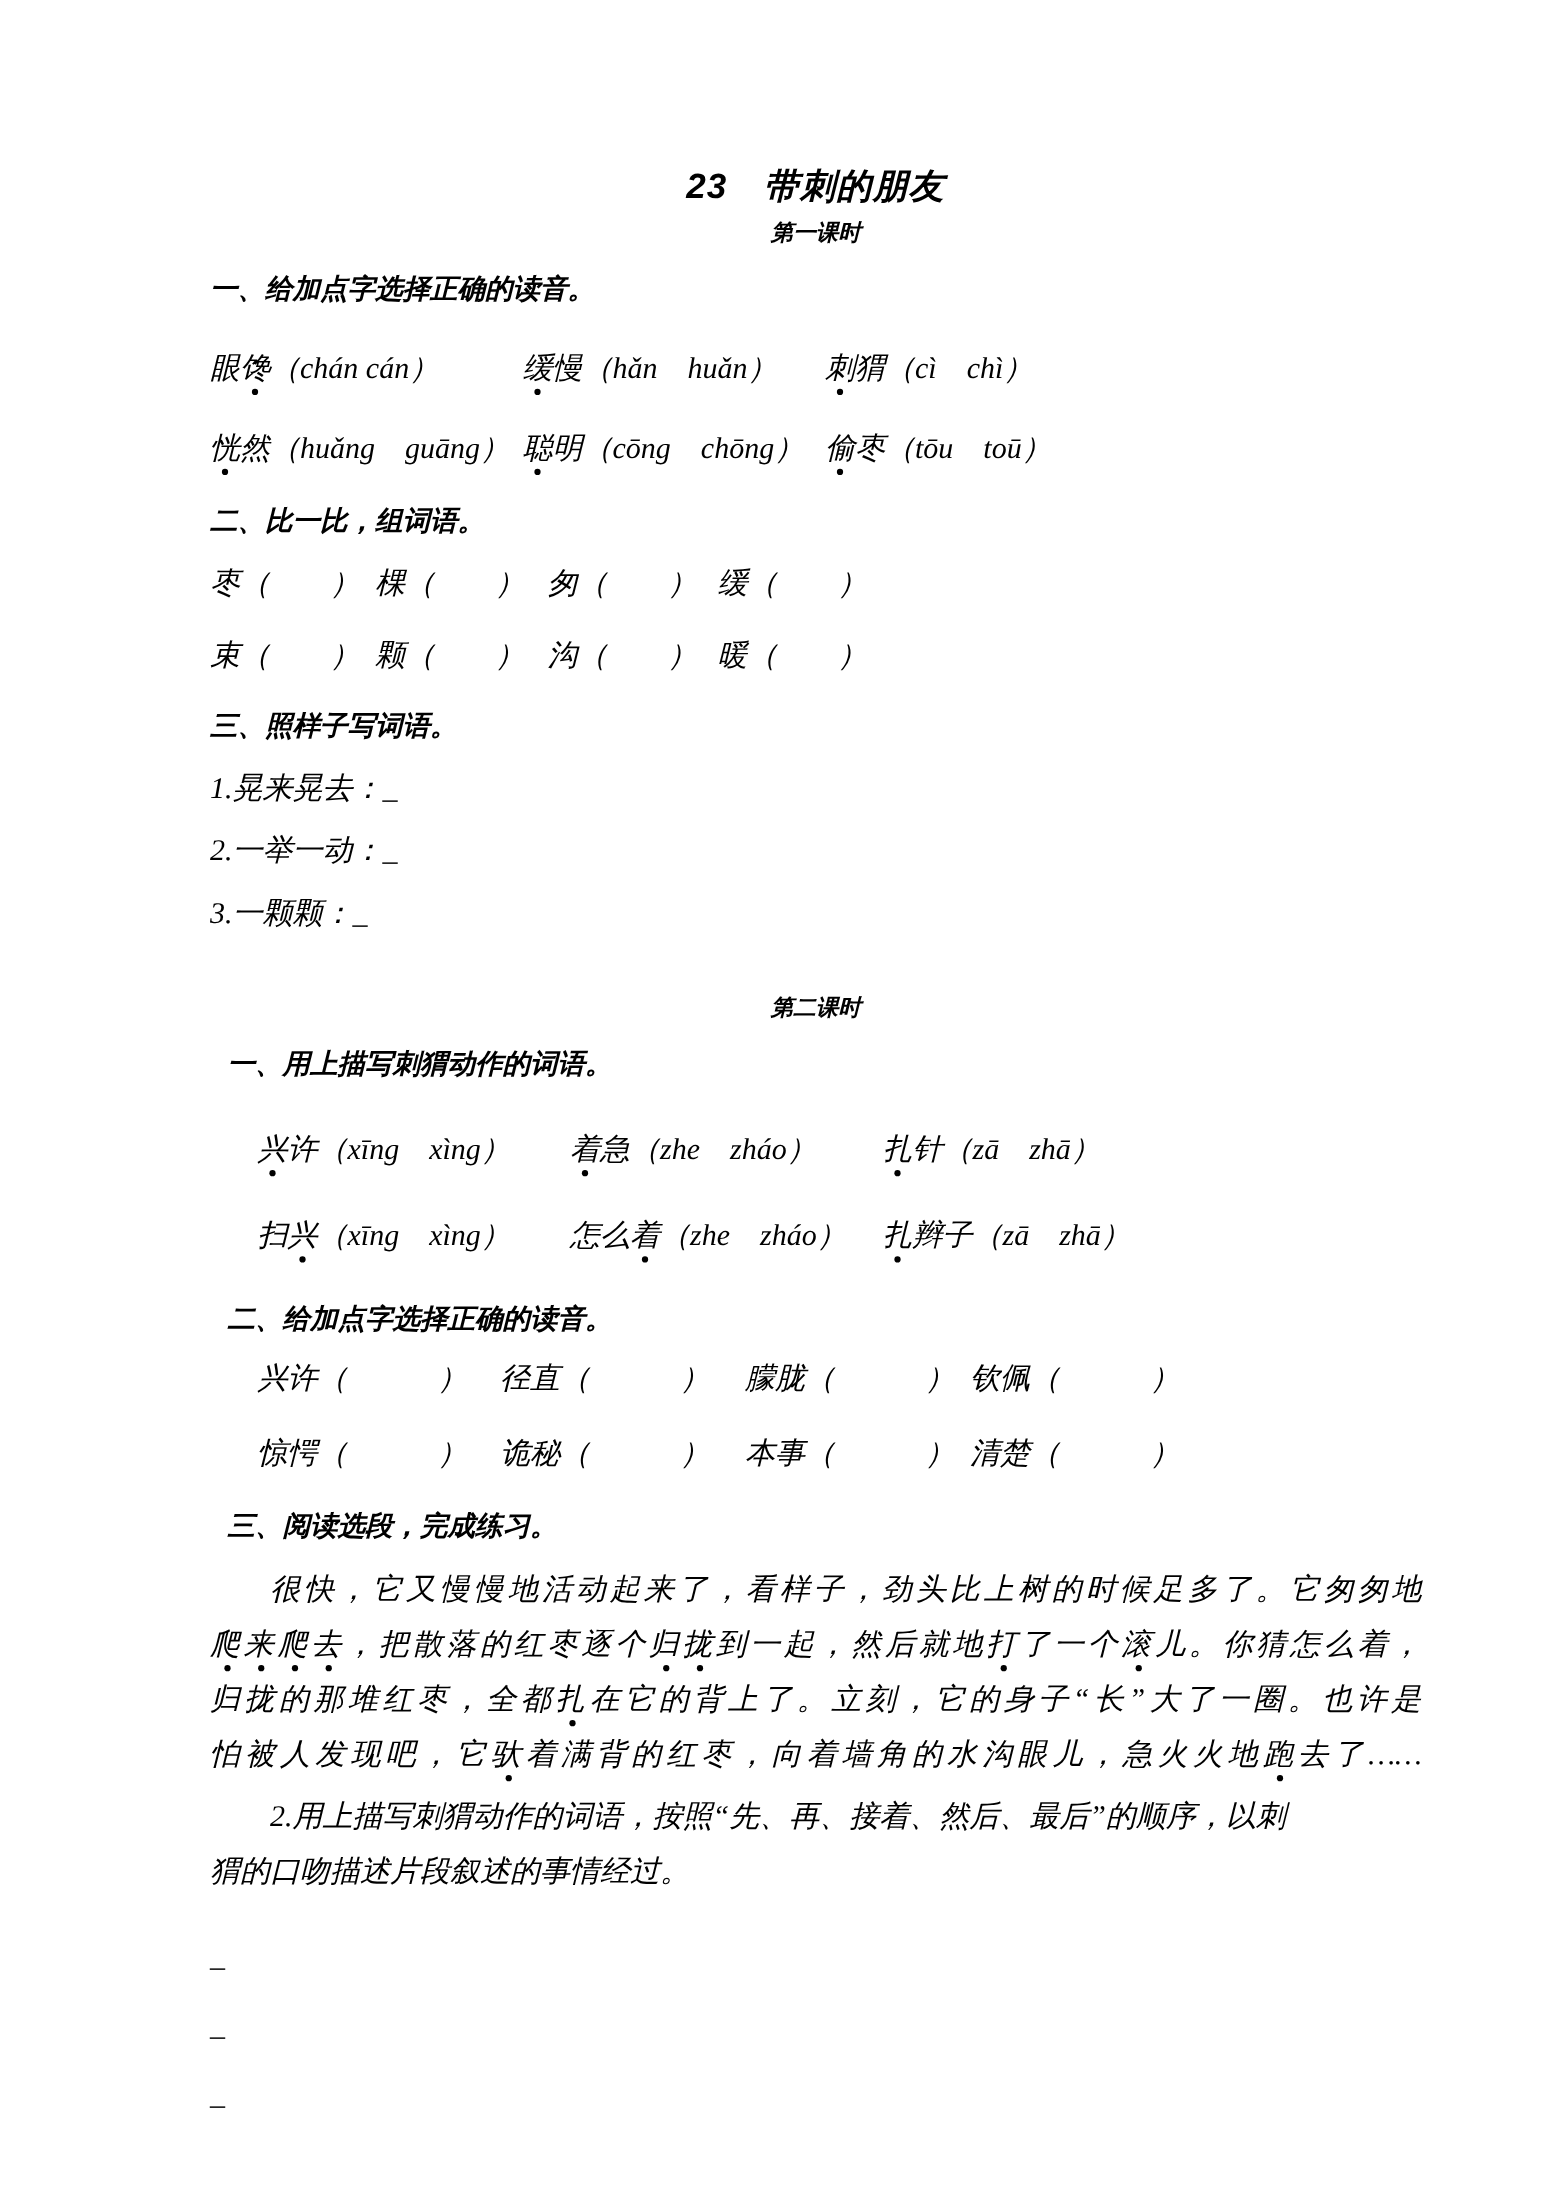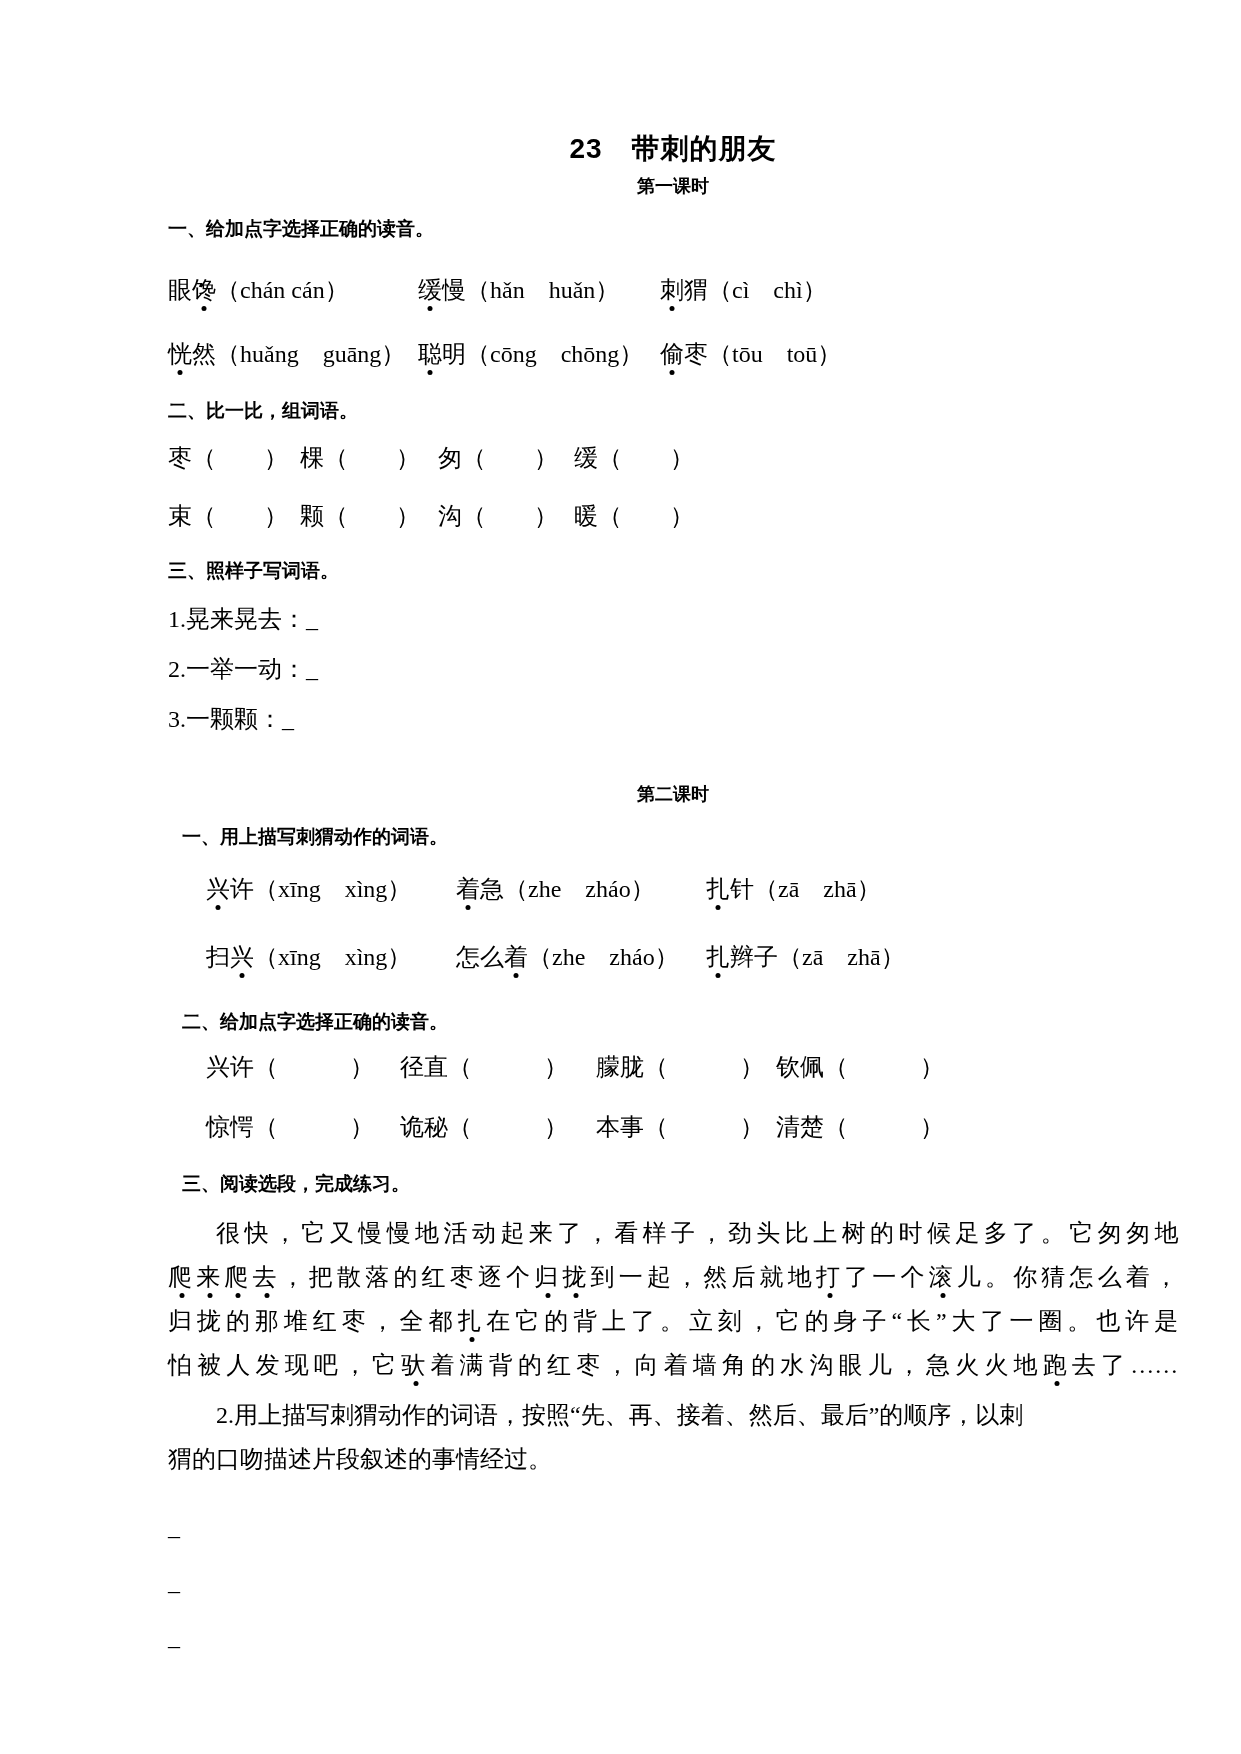--- a/index.html
+++ b/index.html
@@ -2,42 +2,42 @@
 <html><head>
 <meta charset="utf-8">
 <style>
   * { margin:0; padding:0; box-sizing:border-box; }
   html,body { background:#ffffff; }
   body {
     width:1241px; height:1754px;
     font-family:"Liberation Serif","DejaVu Serif",serif;
     color:#000; font-size:24px; overflow:hidden;
   }
-  .page { padding:130px 63px 0 168px; }
+  .page { padding:130px 104px 0 168px;font-style:italic; }
 
   .doc-title {
     text-align:center; font-weight:bold; font-size:28px;
     font-family:"Liberation Sans","DejaVu Sans",sans-serif;
     letter-spacing:1px;
   }
   .session-heading {
     text-align:center; font-weight:bold; font-size:18px;
     font-family:"Liberation Sans","DejaVu Sans",sans-serif;
     margin-top:6px;
   }
   .sec-title {
-    font-weight:bold; font-size:19px;
+    font-weight:bold; font-size:22px;
     font-family:"Liberation Sans","DejaVu Sans",sans-serif;
   }
   .p2 .sec-title { padding-left:14px; }
 
   
   .row { display:grid; }
   .pinyin-row-1 { grid-template-columns:250px 242px auto; margin-top:32px; margin-bottom:28px; }
-  .pinyin-row-2 { grid-template-columns:250px 250px auto; padding-left:38px; margin-top:23px; margin-bottom:36px; }
+  .pinyin-row-2 { grid-template-columns:250px 250px auto; padding-left:38px; margin-top:37px; margin-bottom:36px; }
   .compare-row  { grid-template-columns:132px 138px 136px auto; margin-top:18px; margin-bottom:26px; }
   .synonym-row  { grid-template-columns:194px 196px 180px auto; padding-left:38px; margin-top:16px; margin-bottom:28px; }
 
   .sec { margin-top:18px; }
   .sec-s3 .item { margin-top:20px; line-height:30px; }
 
   .part2-gap { margin-top:48px; }
 
   
   .dc { position:relative; }

